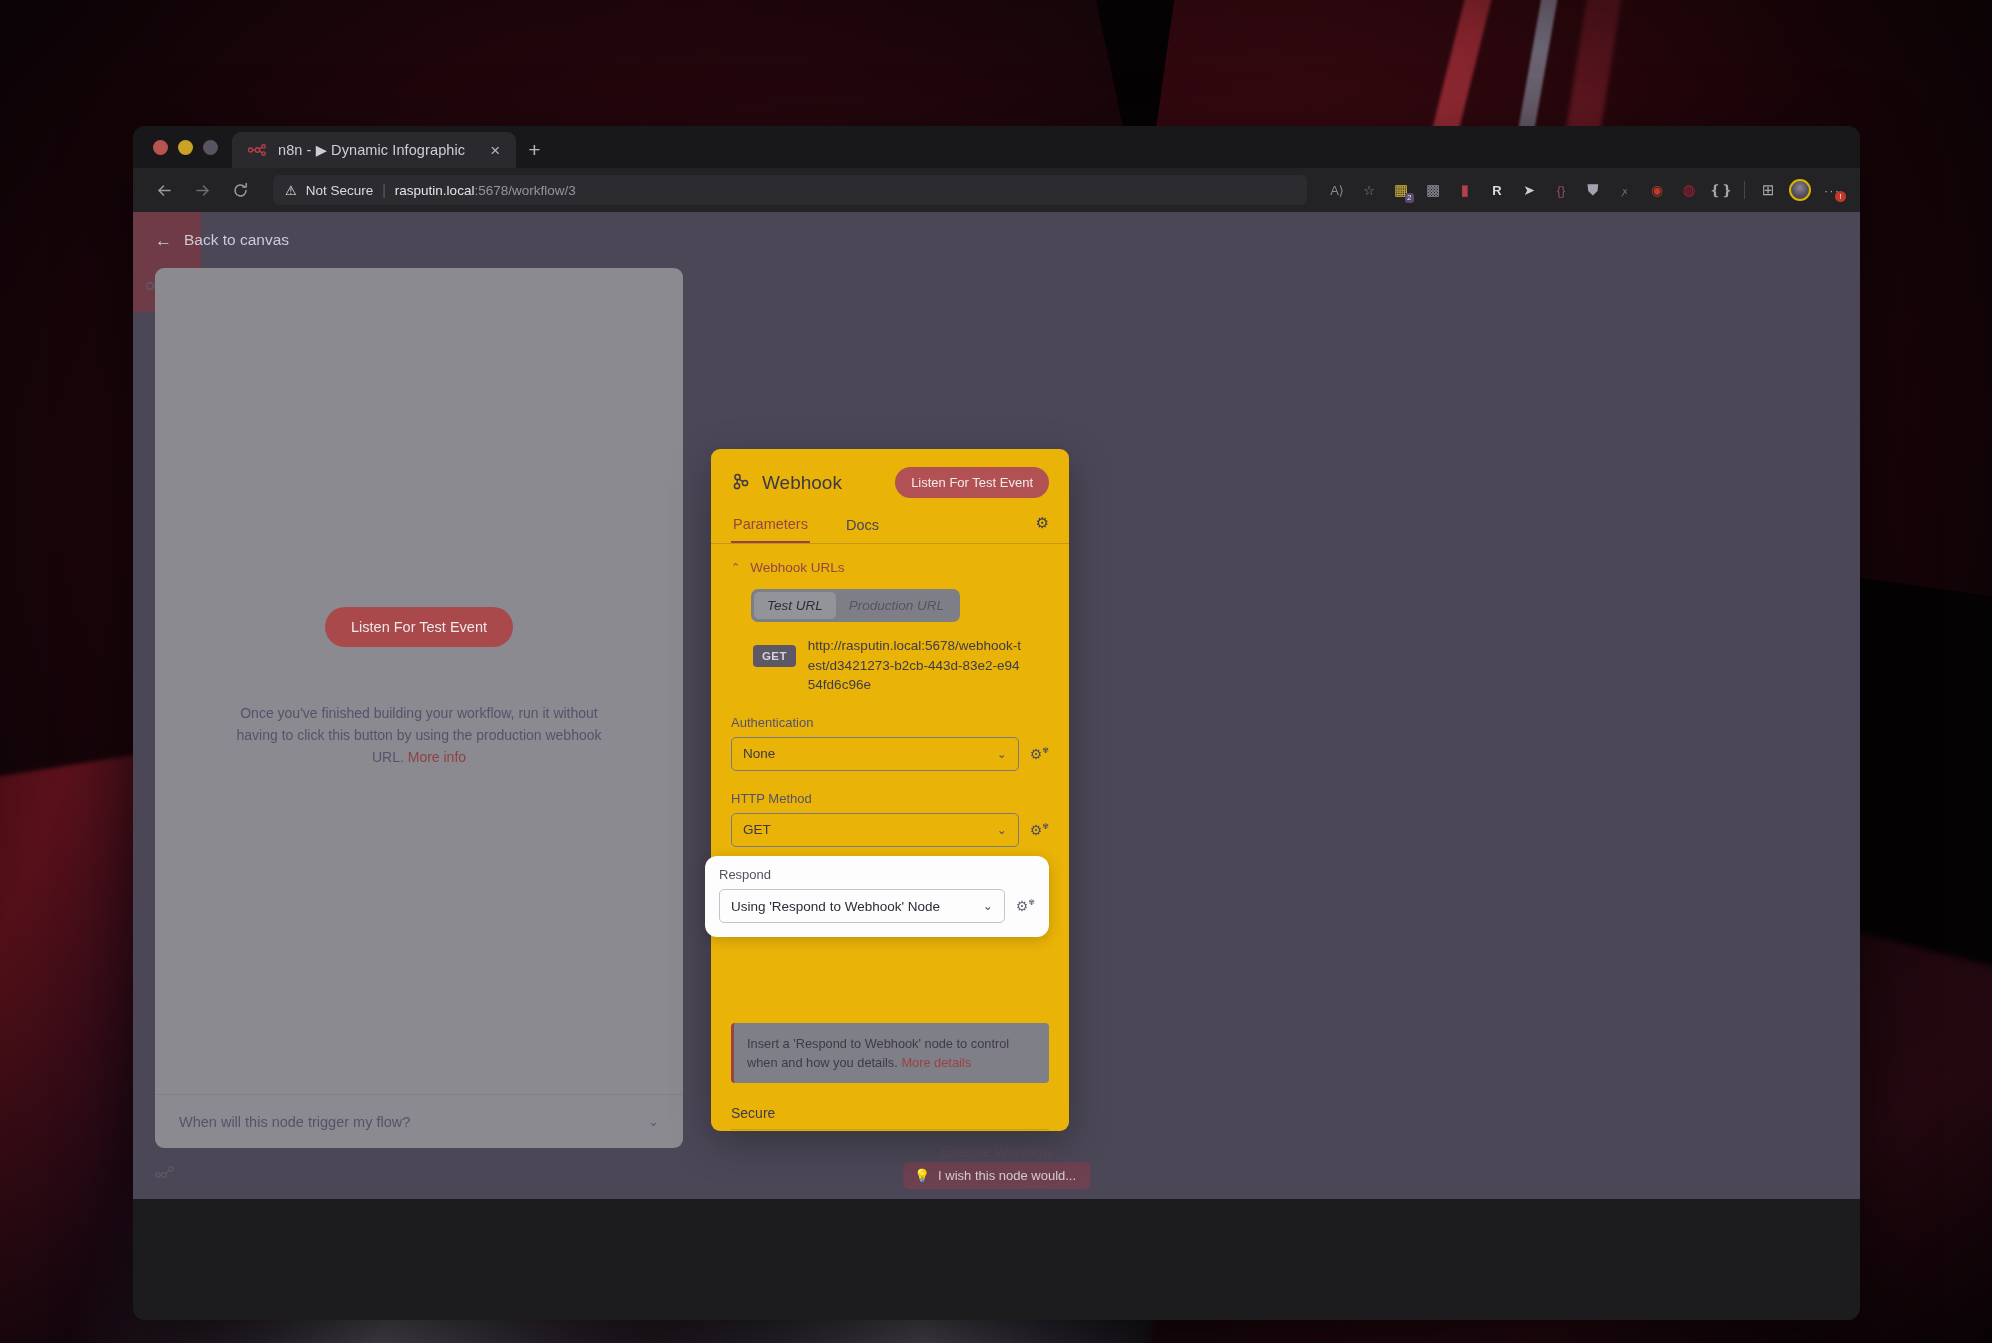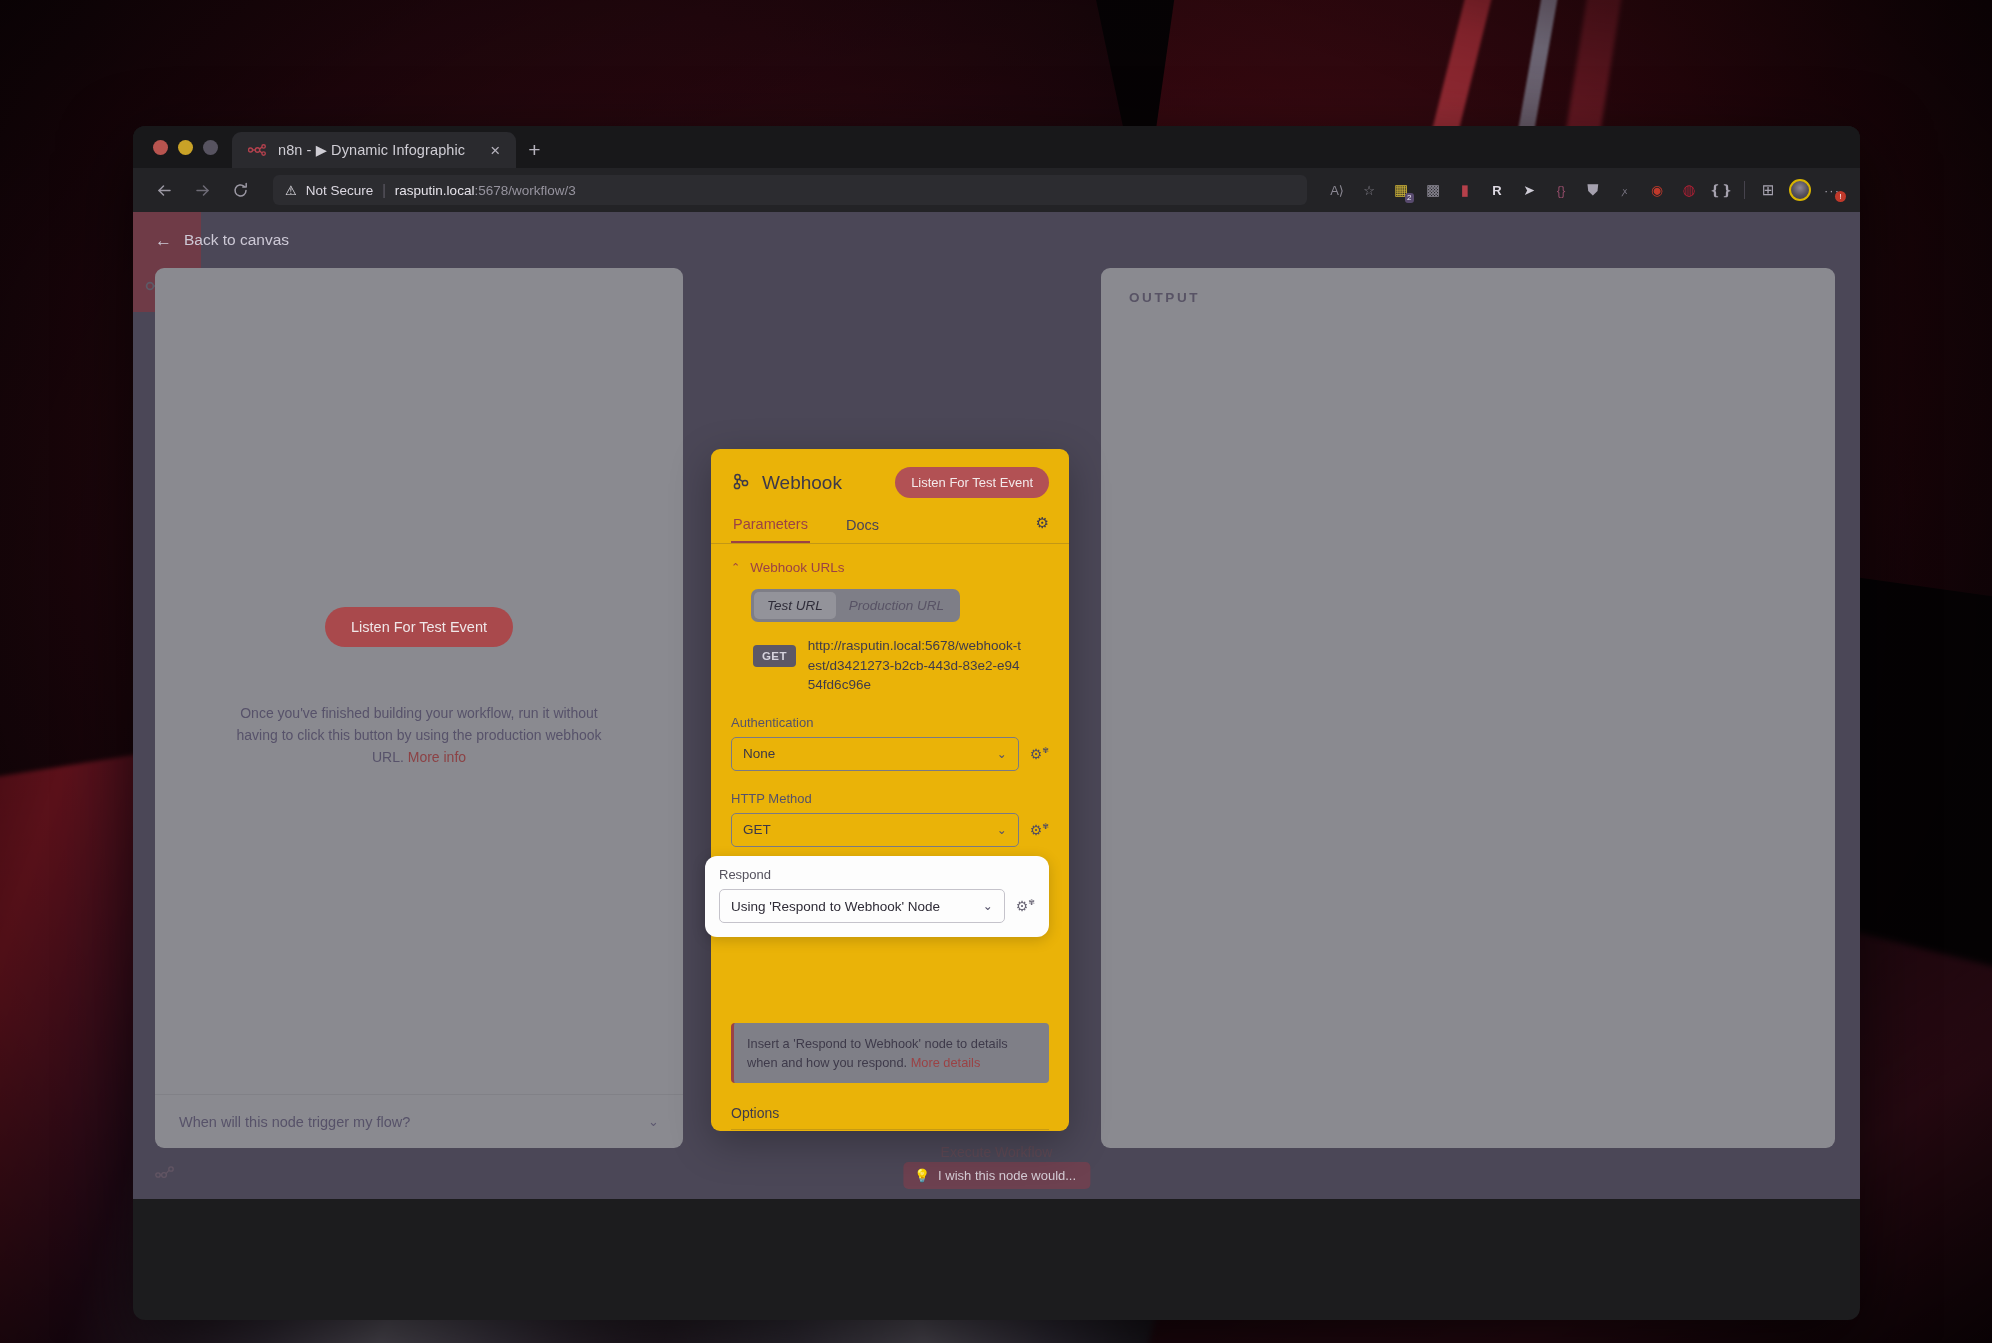--- a/index.html
+++ b/index.html
@@ -596,23 +596,20 @@
               <span>Once you've finished building your workflow, run it without having to click this button by using the production webhook URL.</span>
               <span class="more-info">More info</span>
             </div>
           </div>
           <div class="trigger-accordion">
             <span>When will this node trigger my flow?</span>
             <span class="chev-down">⌄</span>
           </div>
         </div>
 
-        <div class="ndv-pane ndv-output">
-          <div class="output-label">OUTPUT</div>
-        </div>
       </div>
 
       <div class="param-panel">
         <div class="pp-head">
           <div class="pp-title">
             <span>
               <svg width="20" height="20" viewBox="0 0 20 20" fill="none" stroke="#3d3949" stroke-width="1.5">
                 <circle cx="6.5" cy="6" r="2.6"></circle>
                 <circle cx="14" cy="12" r="2.6"></circle>
                 <circle cx="6" cy="15" r="2.6"></circle>
@@ -676,25 +673,25 @@
               <div class="control">
                 <span>d3421273-b2cb-443d-83e2-e9454fd6c96e</span>
               </div>
               <span class="cogs">⚙<sup style="font-size:8px">✾</sup></span>
             </div>
           </div>
 
           <div style="height:84px"></div>
 
           <div class="notice">
-            <span>Insert a 'Respond to Webhook' node to details when and how you respond.</span>
+            <span>Insert a 'Respond to Webhook' node to control when and how you details.</span>
             <span class="more-details">More details</span>
           </div>
 
-          <div class="options-head">Options</div>
+          <div class="options-head">Secure</div>
           
           
         </div>
       </div>
 
       <div class="highlight-card" style="left:572px; top:644px; position:absolute;">
         <div class="field-label">Respond</div>
         <div class="field-row">
           <div class="control">
             <span>Using 'Respond to Webhook' Node</span>

